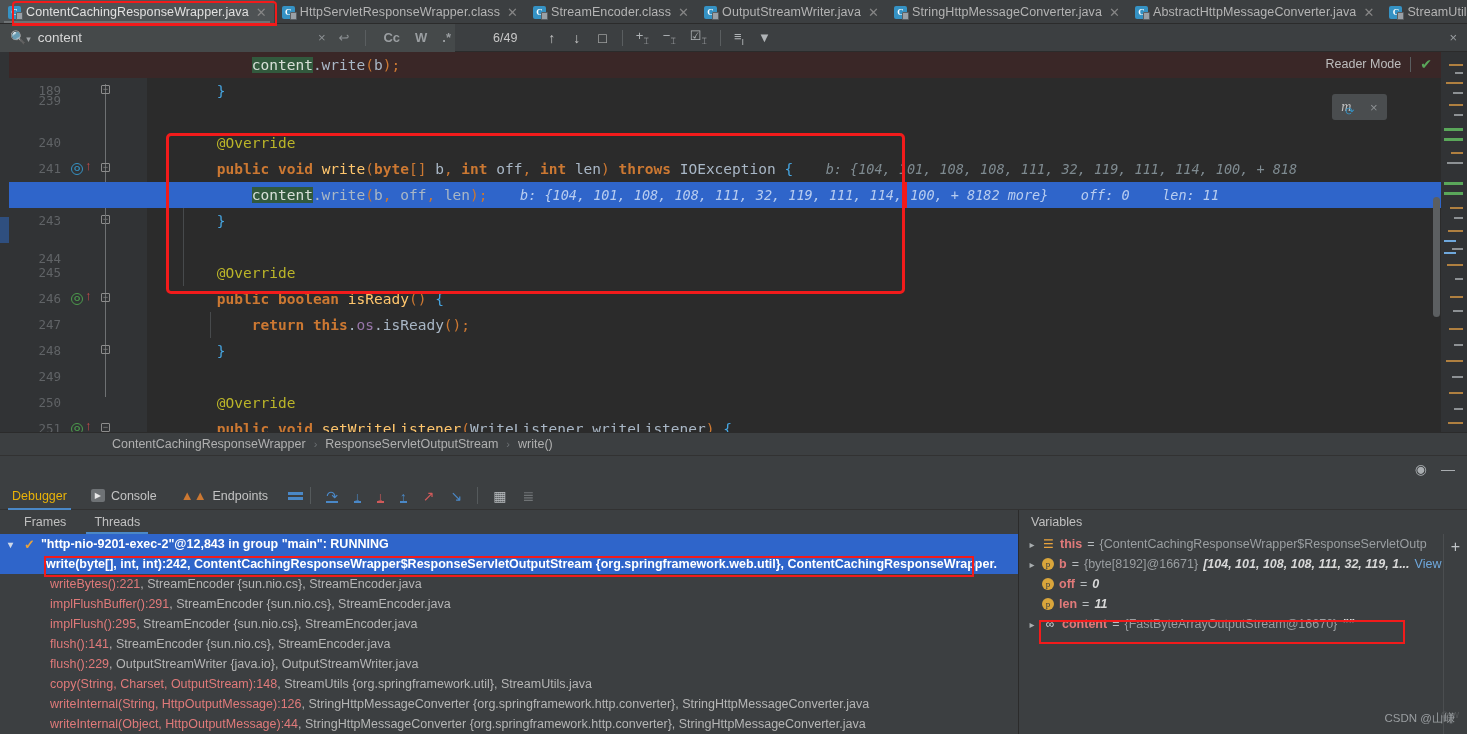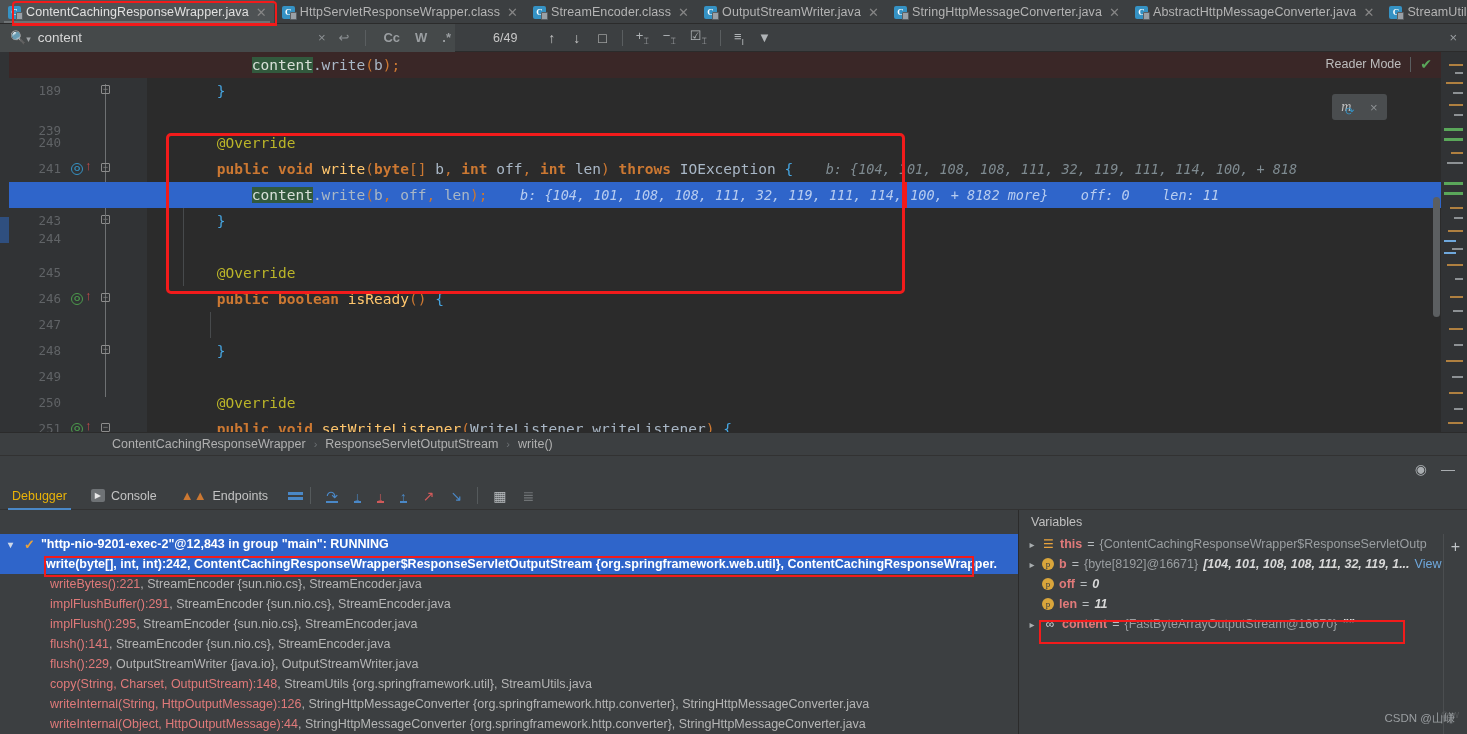--- a/index.html
+++ b/index.html
@@ -411,26 +411,26 @@
   </div>
 
   <div class="editor">
     <div class="ed-left-strip">
       <div class="ed-left-mark" style="top:165px;height:26px;"></div>
     </div>
     <div class="gutter">
 
       <div class="ln" style="top:0px">237</div>
       <div class="ln" style="top:26px">189</div>
-      <div class="ln" style="top:66px">239</div>
+      <div class="ln" style="top:36px">239</div>
       <div class="ln" style="top:78px">240</div>
       <div class="ln" style="top:104px">241</div>
       <div class="ln cur" style="top:130px">242</div>
       <div class="ln" style="top:156px">243</div>
-      <div class="ln" style="top:174px">244</div>
+      <div class="ln" style="top:194px">244</div>
       <div class="ln" style="top:208px">245</div>
       <div class="ln" style="top:234px">246</div>
       <div class="ln" style="top:260px">247</div>
       <div class="ln" style="top:286px">248</div>
       <div class="ln" style="top:312px">249</div>
       <div class="ln" style="top:338px">250</div>
       <div class="ln" style="top:364px">251</div>
 
       <div class="bp" style="left:62px; top:4px;">
           <span class="tick">✓</span>
@@ -463,20 +463,21 @@
       <div class="coderow" style="top:0px">            <span class="chl">content</span><span class="plain">.</span><span class="plain">write</span><span class="punc">(</span><span class="plain">b</span><span class="punc">);</span></div>
       <div class="coderow" style="top:26px">        <span class="brace">}</span></div>
       <div class="coderow" style="top:52px"></div>
       <div class="coderow" style="top:78px">        <span class="anno">@Override</span></div>
       <div class="coderow" style="top:104px">        <span class="kw">public</span> <span class="kw">void</span> <span class="meth">write</span><span class="punc">(</span><span class="kw">byte</span><span class="punc">[]</span> <span class="plain">b</span><span class="punc">,</span> <span class="kw">int</span> <span class="plain">off</span><span class="punc">,</span> <span class="kw">int</span> <span class="plain">len</span><span class="punc">)</span> <span class="kw">throws</span> <span class="plain">IOException</span> <span class="brace">{</span><span class="inlineval">    b: {104, 101, 108, 108, 111, 32, 119, 111, 114, 100, + 818</span></div>
       <div class="coderow" style="top:130px">            <span class="chl">content</span><span class="plain">.</span><span class="plain">write</span><span class="punc">(</span><span class="plain">b</span><span class="punc">,</span> <span class="plain">off</span><span class="punc">,</span> <span class="plain">len</span><span class="punc">);</span><span class="inlineval onblue">    b: {104, 101, 108, 108, 111, 32, 119, 111, 114, 100, + 8182 more}    off: 0    len: 11</span></div>
       <div class="coderow" style="top:156px">        <span class="brace">}</span></div>
       <div class="coderow" style="top:182px"></div>
       <div class="coderow" style="top:208px">        <span class="anno">@Override</span></div>
       <div class="coderow" style="top:234px">        <span class="kw">public</span> <span class="kw">boolean</span> <span class="meth">isReady</span><span class="punc">()</span> <span class="brace">{</span></div>
+      <div class="coderow" style="top:260px">            <span class="kw">return</span> <span class="this">this</span><span class="plain">.</span><span class="fld">os</span><span class="plain">.</span><span class="plain">isReady</span><span class="punc">();</span></div>
       <div class="coderow" style="top:286px">        <span class="brace">}</span></div>
       <div class="coderow" style="top:312px"></div>
       <div class="coderow" style="top:338px">        <span class="anno">@Override</span></div>
       <div class="coderow" style="top:364px">        <span class="kw">public</span> <span class="kw">void</span> <span class="meth">setWriteListener</span><span class="punc">(</span><span class="plain">WriteListener</span> <span class="plain">writeListener</span><span class="punc">)</span> <span class="brace">{</span></div>
 
       <div class="indent-guide" style="left:36px; top:156px; height:78px;"></div>
       <div class="indent-guide" style="left:63px; top:260px; height:26px;"></div>
     </div>
 
     <div class="caret-line" style="left:905px; top:130px; height:26px;"></div>
@@ -564,20 +565,28 @@
     <span class="tbi red">↓<u style="display:block;height:2px;background:#d05a5a;margin-top:-4px"></u></span>
     <span class="tbi blue">↑<u style="display:block;height:2px;background:#4a88c7;margin-top:-4px"></u></span>
     <span class="tbi red">↗</span>
     <span class="tbi blue">↘</span>
     <span class="tb-sep"></span>
     <span class="tbi">▦</span>
     <span class="tbi dim">≣</span>
   </div>
 
   <div class="frames-panel">
+    <div class="frames-tabs">
+      <div class="ft">
+        <span>Frames</span>
+      </div>
+      <div class="ft active">
+        <span>Threads</span>
+      </div>
+    </div>
     <div class="frames-list">
       <div class="thread-row">
         <span class="chev">▾</span>
         <span class="thread-check">✓</span>
         <span>"http-nio-9201-exec-2"@12,843 in group "main": RUNNING</span>
       </div>
       <div class="frame-row sel">
         <span class="fm">write(byte[], int, int):242</span>
           <span class="rest">, ContentCachingResponseWrapper$ResponseServletOutputStream {org.springframework.web.util}, ContentCachingResponseWrapper.</span>
       </div>

